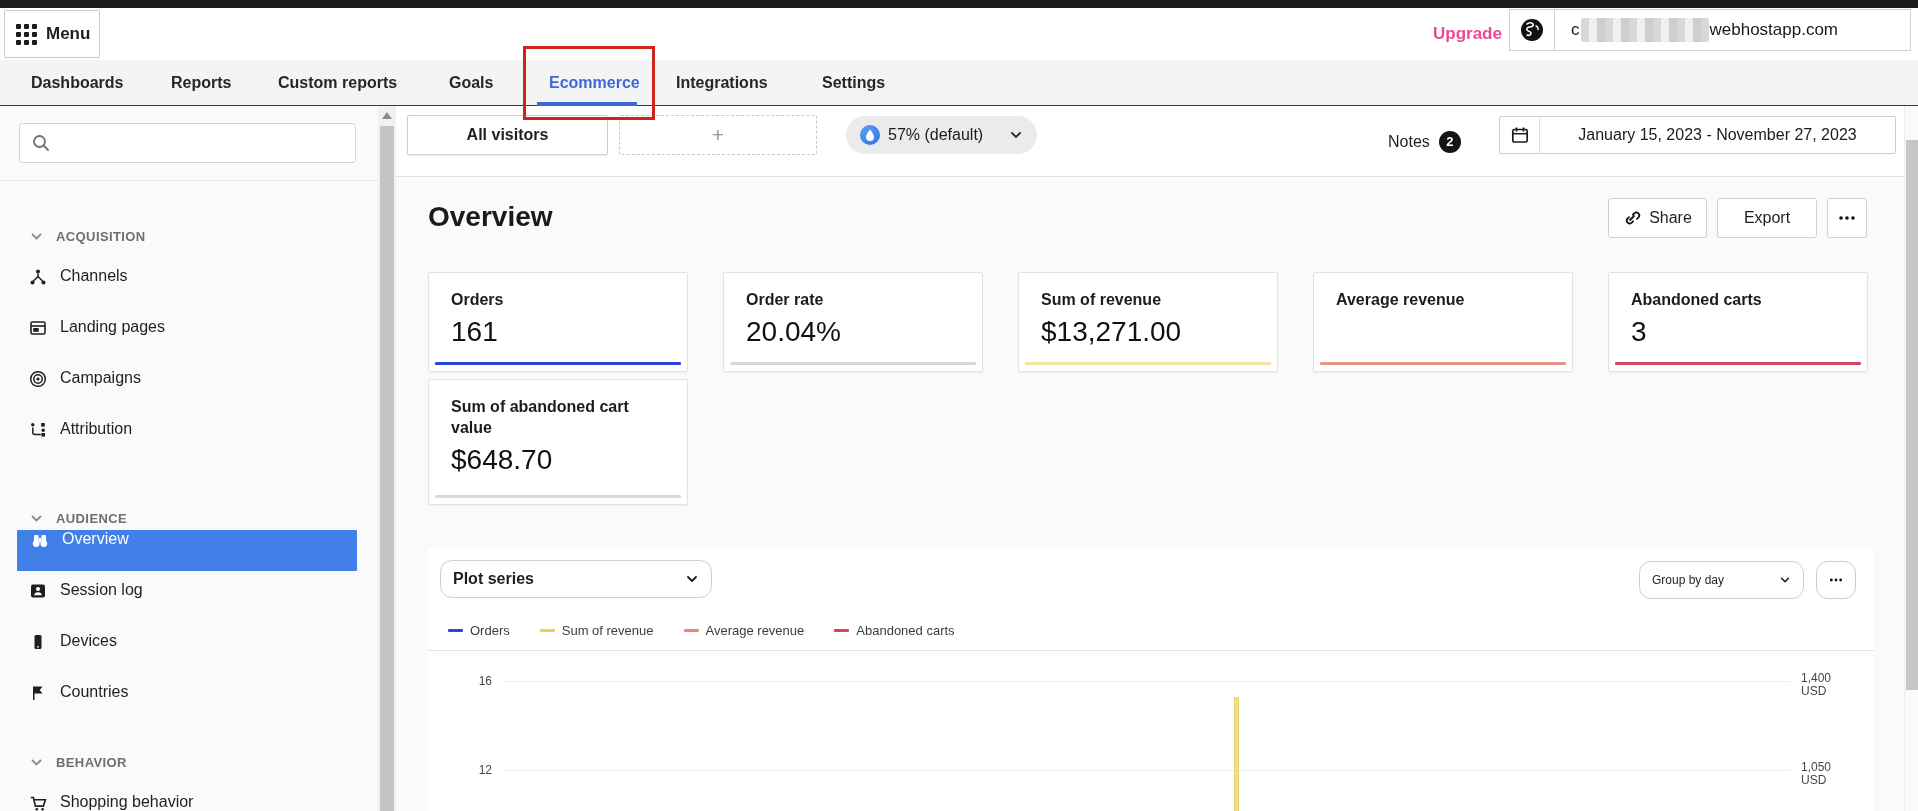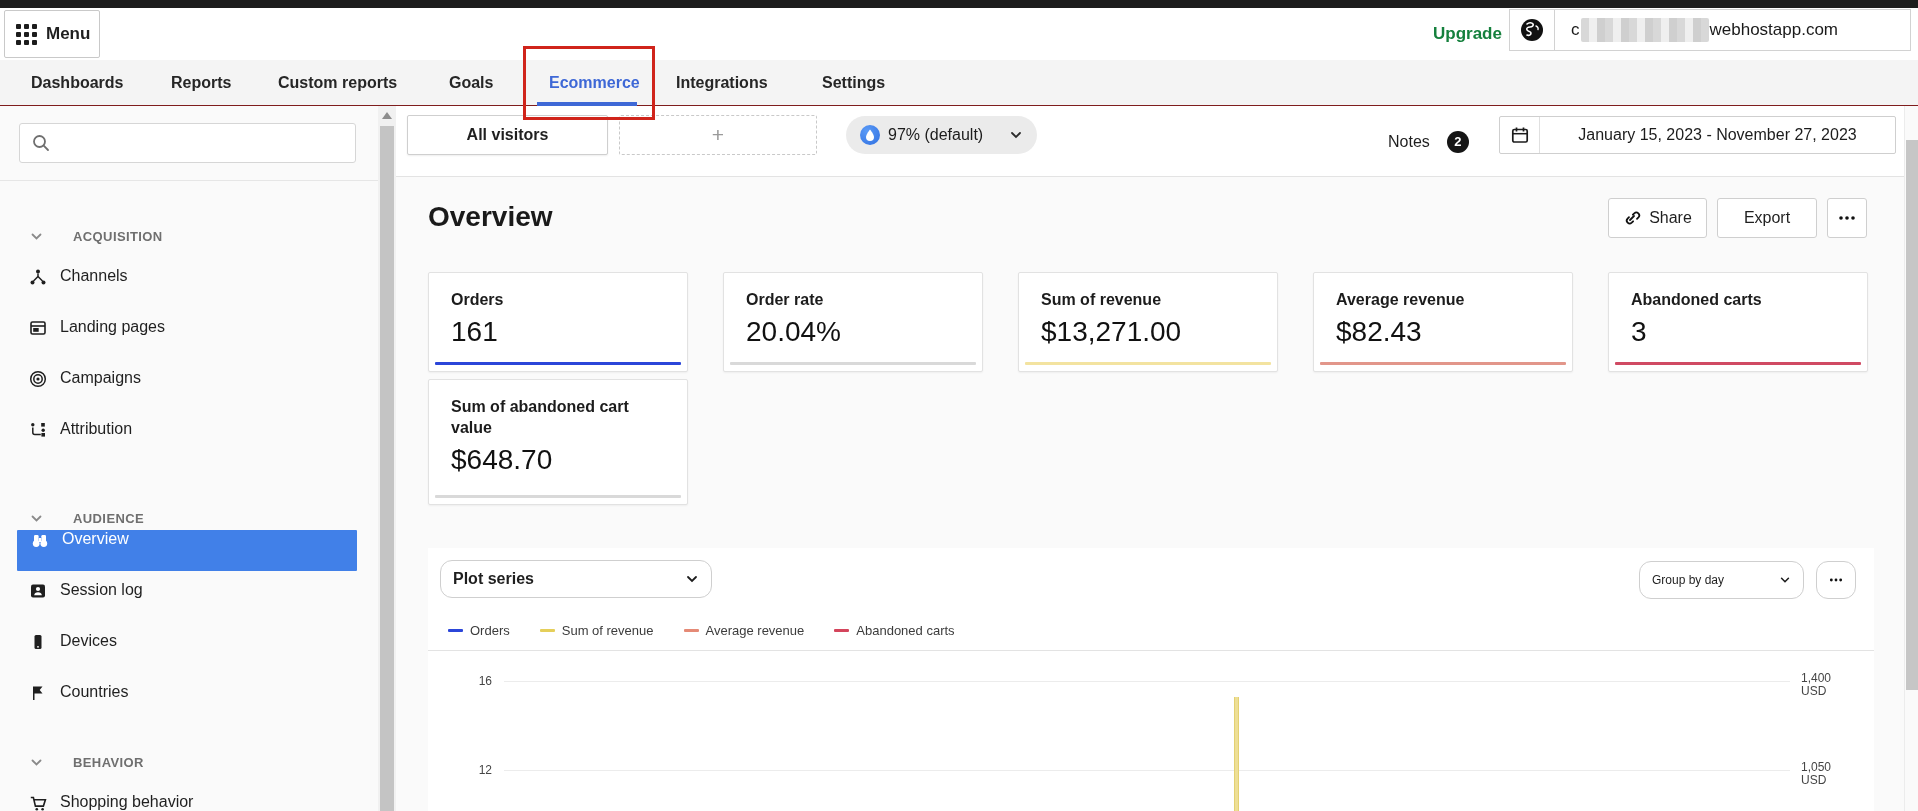--- a/index.html
+++ b/index.html
@@ -13,40 +13,40 @@
   
   .header { left:0; top:8px; width:1918px; height:52px; background:#fff; }
   .menu-btn { left:4px; top:2px; width:96px; height:48px; border:1px solid #c9c9c9; border-radius:2px; background:#fff; display:flex; align-items:center; gap:9px; padding-left:11px; cursor:pointer; }
   .menu-btn .label { font-size:17px; font-weight:700; }
   .grid-icon { width:21px; height:21px; display:grid; grid-template-columns:repeat(3,5px); grid-template-rows:repeat(3,5px); gap:3px; }
   .grid-icon i { background:#1c1c1c; border-radius:1px; }
   .logo { left:131px; top:0; height:52px; display:flex; align-items:center; gap:9px; }
   .logo .piwik { font-size:22px; font-weight:800; letter-spacing:-.5px; color:#111; }
   .logo .pro { border:2px solid #111; border-radius:10px; font-size:11px; font-weight:800; padding:1px 7px; color:#111; }
   .logo .product { font-size:17px; color:#2e2e2e; margin-left:4px; }
-  .upgrade { left:1433px; top:0; height:52px; display:flex; align-items:center; font-size:17px; font-weight:600; color:#15803d; cursor:pointer; }
+  .upgrade { left:1433px; top:0; height:52px; display:flex; align-items:center; font-size:17px; font-weight:600; color:#ec4899; cursor:pointer; }
   .globe-box { left:1509px; top:1px; width:46px; height:42px; border:1px solid #d2d2d2; background:#fff; display:flex; align-items:center; justify-content:center; }
   .domain-box { left:1555px; top:1px; width:356px; height:42px; border:1px solid #d2d2d2; border-left:none; background:#fff; display:flex; align-items:center; padding-left:16px; font-size:17px; color:#1a1a1a; overflow:hidden; }
   .redact { width:128px; height:24px; margin:0 1px; background:
       repeating-linear-gradient(90deg,#d8d8d8 0 8px,#efefef 8px 16px,#cfcfcf 16px 24px);
       border-radius:2px; }
 
   
   .navrow { left:0; top:60px; width:1918px; height:46px; background:#f4f4f4; border-bottom:1px solid #7f1d1d; }
   .tab { top:0; height:46px; display:flex; align-items:center; font-size:16px; font-weight:600; color:#262626; cursor:pointer; white-space:nowrap; }
   .tab.active { color:#3e68d6; }
   .tab-underline { left:537px; bottom:-1px; width:100px; height:4px; background:#3e68d6; }
   .red-box { left:523px; top:-14px; width:132px; height:74px; border:3px solid #d0241b; pointer-events:none; z-index:30; }
 
   
   .sidebar { left:0; top:106px; width:378px; height:705px; background:#fafafa; overflow:hidden; }
   .search-box { left:19px; top:17px; width:337px; height:40px; background:#fff; border:1px solid #d6d6d6; border-radius:3px; display:flex; align-items:center; padding-left:10px; }
   .search-box input { border:none; outline:none; background:transparent; font-size:15px; flex:1; font-family:"Liberation Sans",sans-serif; }
   .side-divider { left:0; top:74px; width:378px; height:1px; background:#e6e6e6; }
-  .side-header { height:20px; display:flex; align-items:center; gap:30px; padding-left:30px; font-size:13px; font-weight:700; color:#6f6f6f; letter-spacing:.4px; cursor:pointer; }
+  .side-header { height:20px; display:flex; align-items:center; gap:13px; padding-left:30px; font-size:13px; font-weight:700; color:#6f6f6f; letter-spacing:.4px; cursor:pointer; }
   .side-item { left:0; width:378px; height:40px; display:flex; gap:12px; padding-left:28px; font-size:16px; color:#1f1f1f; cursor:pointer; }
   .side-item.active { left:17px; width:340px; background:#4180e8; color:#fff; border-radius:1px; padding-left:13px; height:41px; }
   .side-item svg { flex:0 0 auto; }
 
   
   .side-scroll { left:378px; top:106px; width:18px; height:705px; background:#f1f1f1; }
   .side-scroll .up { position:absolute; left:4px; top:6px; width:0; height:0; border-left:5px solid transparent; border-right:5px solid transparent; border-bottom:7px solid #8d8d8d; }
   .side-scroll .thumb { position:absolute; left:2px; top:20px; width:14px; height:685px; background:#c4c4c4; }
 
   
@@ -54,21 +54,21 @@
   .page-scroll .thumb { position:absolute; left:1px; top:34px; width:12px; height:550px; background:#c6c6c6; }
 
   
   .main { left:396px; top:106px; width:1508px; height:705px; }
   .toolbar { left:0; top:0; width:1508px; height:71px; background:#fff; border-bottom:1px solid #e3e3e3; }
   .seg-btn { left:11px; top:9px; width:201px; height:40px; background:#fff; border:1px solid #cfcfcf; border-radius:2px; box-shadow:0 1px 2px rgba(0,0,0,.07); display:flex; align-items:center; justify-content:center; font-size:16px; font-weight:600; cursor:pointer; }
   .add-seg { left:223px; top:9px; width:198px; height:40px; border:1px dashed #c9c9c9; border-radius:2px; display:flex; align-items:center; justify-content:center; font-size:21px; color:#9a9a9a; cursor:pointer; }
   .sample-pill { left:450px; top:10px; width:191px; height:38px; background:#ebebeb; border-radius:19px; display:flex; align-items:center; gap:8px; padding:0 14px; font-size:16px; color:#1c1c1c; cursor:pointer; }
   .droplet { width:20px; height:20px; border-radius:50%; background:radial-gradient(circle at 35% 30%, #5b9bf7, #2f6fe0); display:flex; align-items:center; justify-content:center; }
   .droplet svg { display:block; }
-  .notes { left:992px; top:0; height:71px; display:flex; align-items:center; gap:17px; font-size:16px; cursor:pointer; }
+  .notes { left:992px; top:0; height:71px; display:flex; align-items:center; gap:9px; font-size:16px; cursor:pointer; }
   .badge { width:22px; height:22px; border-radius:50%; background:#151515; color:#fff; font-size:13px; font-weight:700; display:flex; align-items:center; justify-content:center; }
   .date-box { left:1103px; top:10px; width:397px; height:38px; background:#fff; border:1px solid #cfcfcf; border-radius:2px; display:flex; align-items:stretch; cursor:pointer; }
   .date-box .cal { width:40px; display:flex; align-items:center; justify-content:center; border-right:1px solid #e0e0e0; }
   .date-box .txt { flex:1; display:flex; align-items:center; justify-content:center; font-size:16px; color:#1c1c1c; }
 
   .content { left:0; top:71px; width:1508px; height:634px; background:#fafafa; }
   .page-title { left:32px; top:24px; font-size:28px; font-weight:700; color:#1a1a1a; }
   .act-btn { top:21px; height:40px; background:#fff; border:1px solid #cfcfcf; border-radius:3px; display:flex; align-items:center; justify-content:center; gap:8px; font-size:16px; cursor:pointer; }
 
   .metric-card { width:260px; background:#fff; border:1px solid #e2e2e2; border-radius:2px; box-shadow:0 1px 2px rgba(0,0,0,.05); padding:16px 22px; }
@@ -258,21 +258,21 @@
 
     <div class="abs toolbar">
       <div class="abs seg-btn">All visitors</div>
       <div class="abs add-seg">+</div>
       <div class="abs sample-pill">
         <span class="droplet">
           <svg width="10" height="12" viewBox="0 0 10 12">
               <path d="M5 0.5C5 0.5 9 5.5 9 8a4 4 0 0 1-8 0C1 5.5 5 0.5 5 0.5z" fill="#fff"></path>
             </svg>
         </span>
-        <span>97% (default)</span>
+        <span>57% (default)</span>
         <svg width="14" height="14" viewBox="0 0 14 14" style="margin-left:auto">
             <path d="M3 5l4 4 4-4" fill="none" stroke="#2b2b2b" stroke-width="1.8" stroke-linecap="round"></path>
           </svg>
       </div>
       <div class="abs notes">
         <span>Notes</span>
         <span class="badge">2</span>
       </div>
       <div class="abs date-box">
         <span class="cal">
@@ -322,21 +322,20 @@
         <div class="val">20.04%</div>
         <span class="accent" style="background: rgb(217, 217, 217);"></span>
       </div>
       <div class="abs metric-card row1" style="left:622px">
         <div class="lbl">Sum of revenue</div>
         <div class="val">$13,271.00</div>
         <span class="accent" style="background: rgb(243, 227, 160);"></span>
       </div>
       <div class="abs metric-card row1" style="left:917px">
         <div class="lbl">Average revenue</div>
-        <div class="val">$82.43</div>
         <span class="accent" style="background: rgb(226, 150, 138);"></span>
       </div>
       <div class="abs metric-card row1" style="left:1212px">
         <div class="lbl">Abandoned carts</div>
         <div class="val">3</div>
         <span class="accent" style="background: rgb(208, 74, 99);"></span>
       </div>
 
       <div class="abs metric-card card6" style="left:32px">
         <div class="lbl">Sum of abandoned cart value</div>

